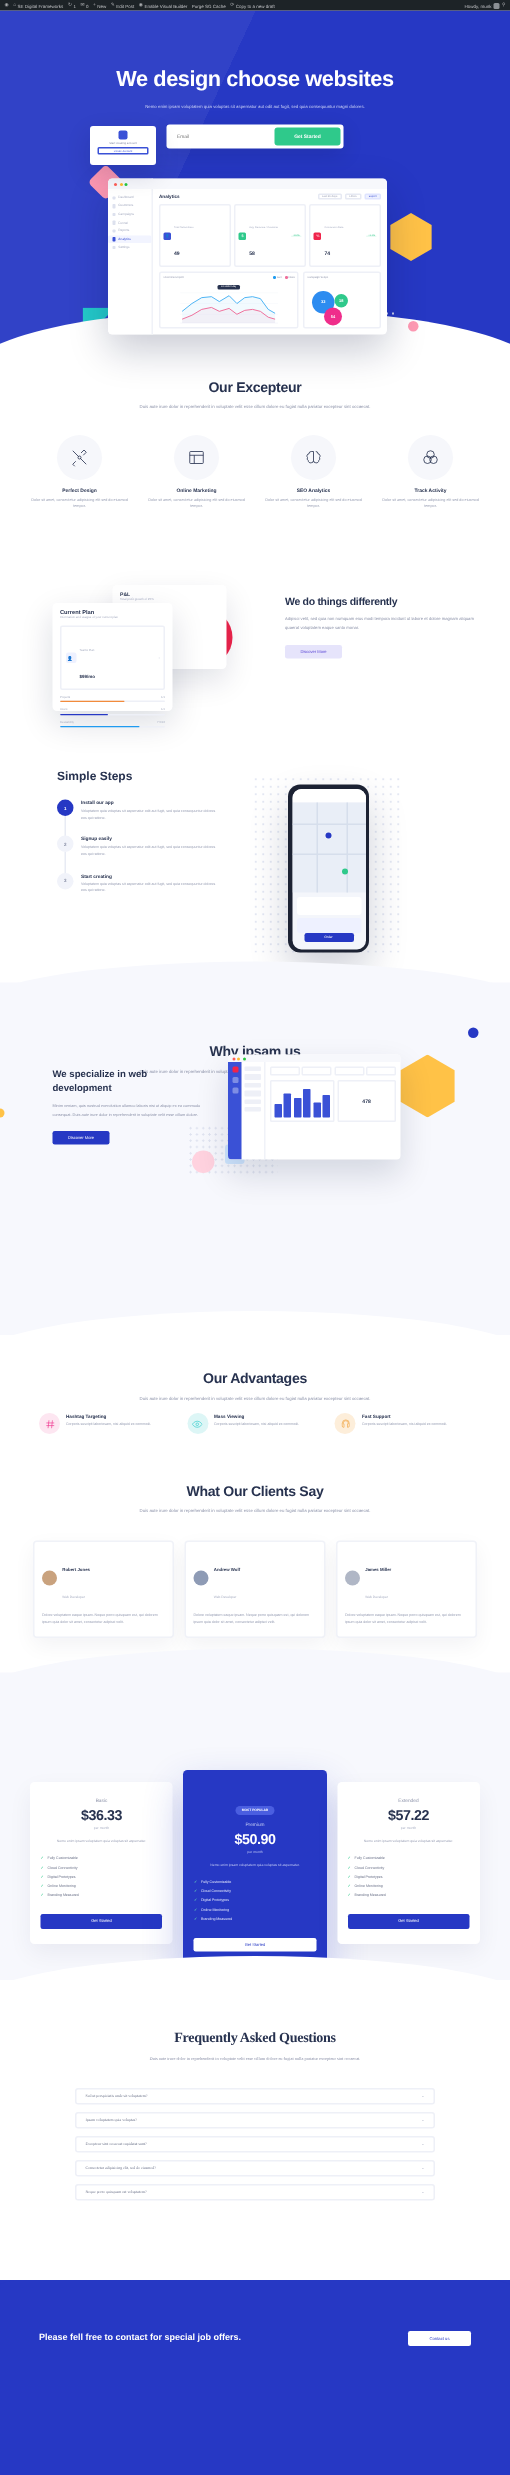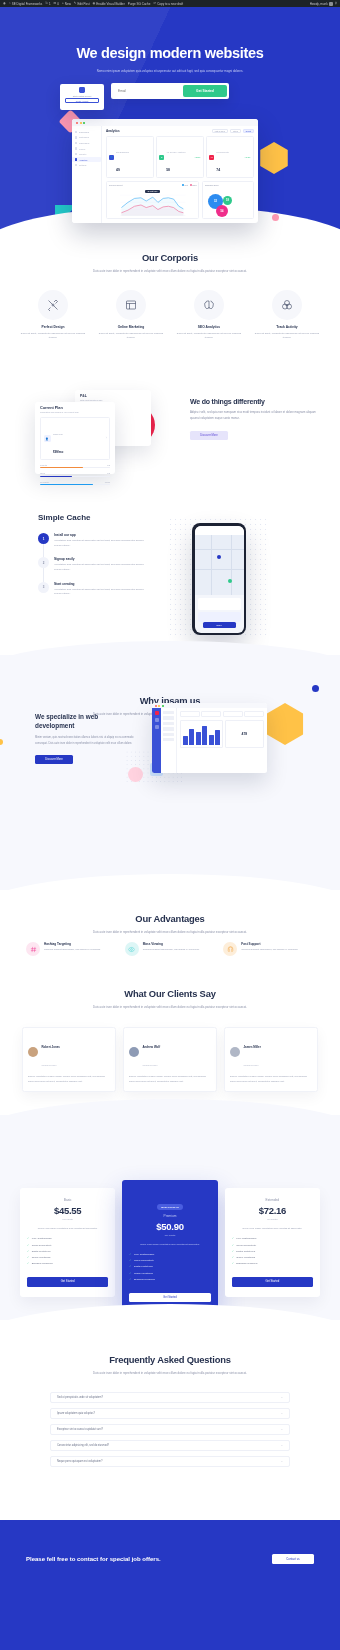--- a/index.html
+++ b/index.html
@@ -273,21 +273,21 @@
   .feat { text-align:left; margin-top:7px; }
   .feat-i { display:flex; align-items:center; gap:2.5px; font-size:2.4px; color:#6b7289; margin-bottom:3.2px; }
   .plan.pop .feat-i { color:#e2e6fb; }
   .chk { color:#2fc98b; font-size:2.6px; }
   .plan.pop .chk { color:#6ee7b7; }
   .plan-btn { margin-top:7px; width:100%; height:9.5px; background:#2638c4; color:#fff; border:0;
     border-radius:1.5px; font-size:2.7px; font-family:inherit; cursor:pointer; }
   .plan.pop .plan-btn { background:#fff; color:#2638c4; }
 
   
-  .faq { position:absolute; top:1320px; left:0; width:340px; height:200px; background:#fff; }
+  .faq { position:absolute; top:1320px; left:0; width:340px; height:200px; background:#fff;font-family:Liberation Serif, serif; }
   .faq-curve { position:absolute; top:-16px; left:-20px; width:380px; height:34px; background:#fff;
     border-radius:50% 50% 0 0 / 100% 100% 0 0; }
   .faq-head { position:absolute; top:34px; left:0; width:340px; }
   .faq-list { position:absolute; top:72px; left:0; width:340px; padding:0 50px; }
   .faq-i { border:.5px solid #eef0f7; border-radius:2px; height:11px; display:flex; align-items:center;
     padding:0 6px; margin-bottom:5px; background:#fff; }
   .faq-q { font-size:2.6px; color:#6b7289; }
   .faq-c { margin-left:auto; font-size:2.6px; color:#a9afc3; }
 
   
@@ -345,21 +345,21 @@
       <div class="ab-item">
         <span>Howdy, munk</span>
         <span class="ab-avatar"></span>
       </div>
       <span class="ab-ic">⚲</span>
     </div>
   </div>
 
   <div class="hero">
     <div class="hero-wrap">
-      <h1>We design modern websites</h1>
+      <h1>We design choose websites</h1>
       <p>Nemo enim ipsam voluptatem quia voluptas sit aspernatur aut odit aut fugit, sed quia consequuntur magni dolores.</p>
       <div class="hero-form">
         <input class="hero-input" placeholder="Email" style="">
         <button class="hero-btn">Get Started</button>
       </div>
     </div>
     <div class="dots-hero"></div>
     <div class="hero-curve"></div>
   </div>
 
@@ -474,21 +474,21 @@
       </div>
     </div>
   </div>
   <div class="dash-login">
     <span class="dl-av"></span>
     <span class="dl-t">Start creating account</span>
     <span class="dl-btn">Create Account</span>
   </div>
 
   <div class="services">
-    <div class="sec-title">Our Corporis</div>
+    <div class="sec-title">Our Excepteur</div>
     <div class="sec-sub">Duis aute irure dolor in reprehenderit in voluptate velit esse cillum dolore eu fugiat nulla pariatur excepteur sint occaecat.</div>
     <div class="svc-row">
       <div class="svc">
         <div class="svc-ic">
           <svg viewBox="0 0 24 24">
               <path d="M3 3l8 8M21 21l-8-8M14 6l4-4 3 3-4 4M7 17l-4 4 3 3"></path>
               <circle cx="12" cy="12" r="2"></circle>
             </svg>
         </div>
         <div class="svc-n">Perfect Design</div>
@@ -575,21 +575,21 @@
     </div>
     <div class="diff-txt">
       <div class="diff-h">We do things differently</div>
       <div class="diff-p">Adipisci velit, sed quia non numquam eius modi tempora incidunt ut labore et dolore magnam aliquam quaerat voluptatem eaque santo monar.</div>
       <button class="btn-purple">Discover More</button>
     </div>
   </div>
 
   <div class="steps">
     <div class="steps-dots"></div>
-    <div class="steps-h">Simple Cache</div>
+    <div class="steps-h">Simple Steps</div>
     <div class="step-list">
       <div class="step">
         <div class="step-n on">1</div>
         <div class="step-line"></div>
         <div>
           <div class="step-t">Install our app</div>
           <div class="step-d">Voluptatem quia voluptas sit aspernatur odit aut fugit, sed quia consequuntur dolores eos qui ratione.</div>
         </div>
       </div>
       <div class="step">
@@ -770,21 +770,21 @@
         <div class="tst-q">Dolore voluptatem eaque ipsam. Neque porro quisquam est, qui dolorem ipsum quia dolor sit amet, consectetur adipisci velit.</div>
       </div>
     </div>
   </div>
 
   <div class="pri">
     <div class="pri-curve"></div>
     <div class="pri-row">
       <div class="plan">
         <div class="plan-n">Basic</div>
-        <div class="plan-p">$45.55</div>
+        <div class="plan-p">$36.33</div>
         <div class="plan-per">per month</div>
         <div class="plan-d">Nemo enim ipsam voluptatem quia voluptas sit aspernatur.</div>
         <div class="feat">
           <div class="feat-i">
               <span class="chk">✓</span>
               <span>Fully Customizable</span>
             </div>
           <div class="feat-i">
               <span class="chk">✓</span>
               <span>Cloud Connectivity</span>
@@ -829,21 +829,21 @@
             </div>
           <div class="feat-i">
               <span class="chk">✓</span>
               <span>Branding Measured</span>
             </div>
         </div>
         <button class="plan-btn">Get Started</button>
       </div>
       <div class="plan">
         <div class="plan-n">Extended</div>
-        <div class="plan-p">$72.16</div>
+        <div class="plan-p">$57.22</div>
         <div class="plan-per">per month</div>
         <div class="plan-d">Nemo enim ipsam voluptatem quia voluptas sit aspernatur.</div>
         <div class="feat">
           <div class="feat-i">
               <span class="chk">✓</span>
               <span>Fully Customizable</span>
             </div>
           <div class="feat-i">
               <span class="chk">✓</span>
               <span>Cloud Connectivity</span>

